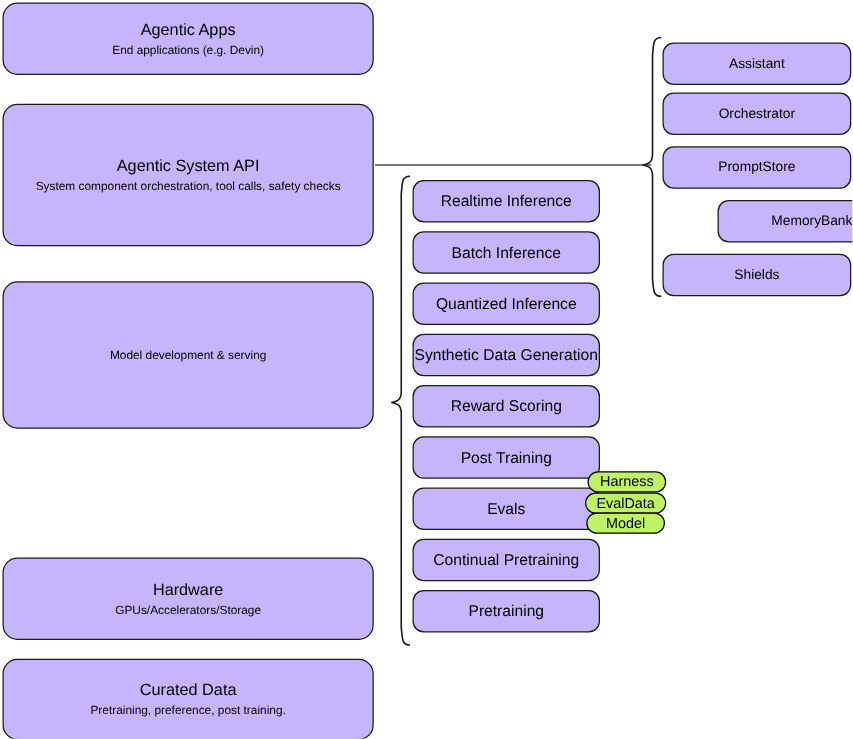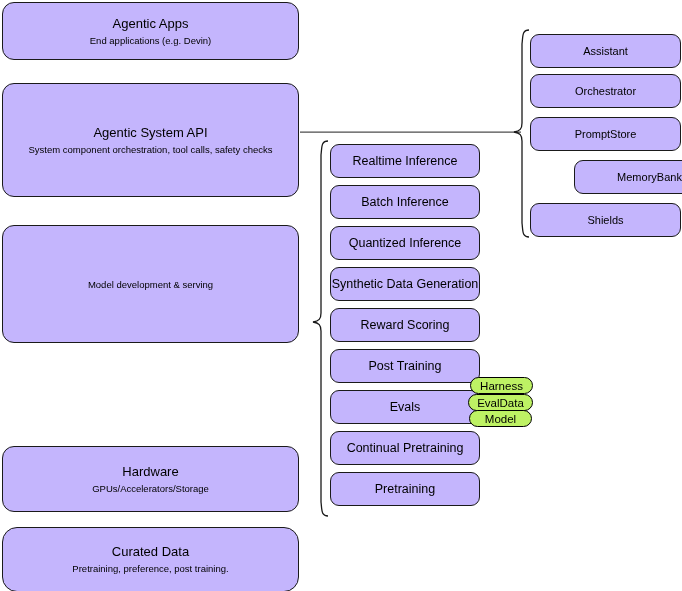--- a/index.html
+++ b/index.html
@@ -125,21 +125,21 @@
   <div class="box layer-box" style="top:225px; height:118px;">
     <div class="subtitle">Model development &amp; serving</div>
   </div>
 
 
   <div class="box layer-box" style="top:446px; height:66px;">
     <div class="title">Hardware</div>
     <div class="subtitle">GPUs/Accelerators/Storage</div>
   </div>
 
-  <div class="box layer-box" style="top:527px; height:65px;border-radius:15px;">
+  <div class="box layer-box" style="top:527px; height:65px;">
     <div class="title">Curated Data</div>
     <div class="subtitle">Pretraining, preference, post training.</div>
   </div>
 
   <div class="box mid-box" style="top:144px;">
     <div class="title">Realtime Inference</div>
   </div>
   <div class="box mid-box" style="top:185px;">
     <div class="title">Batch Inference</div>
   </div>

